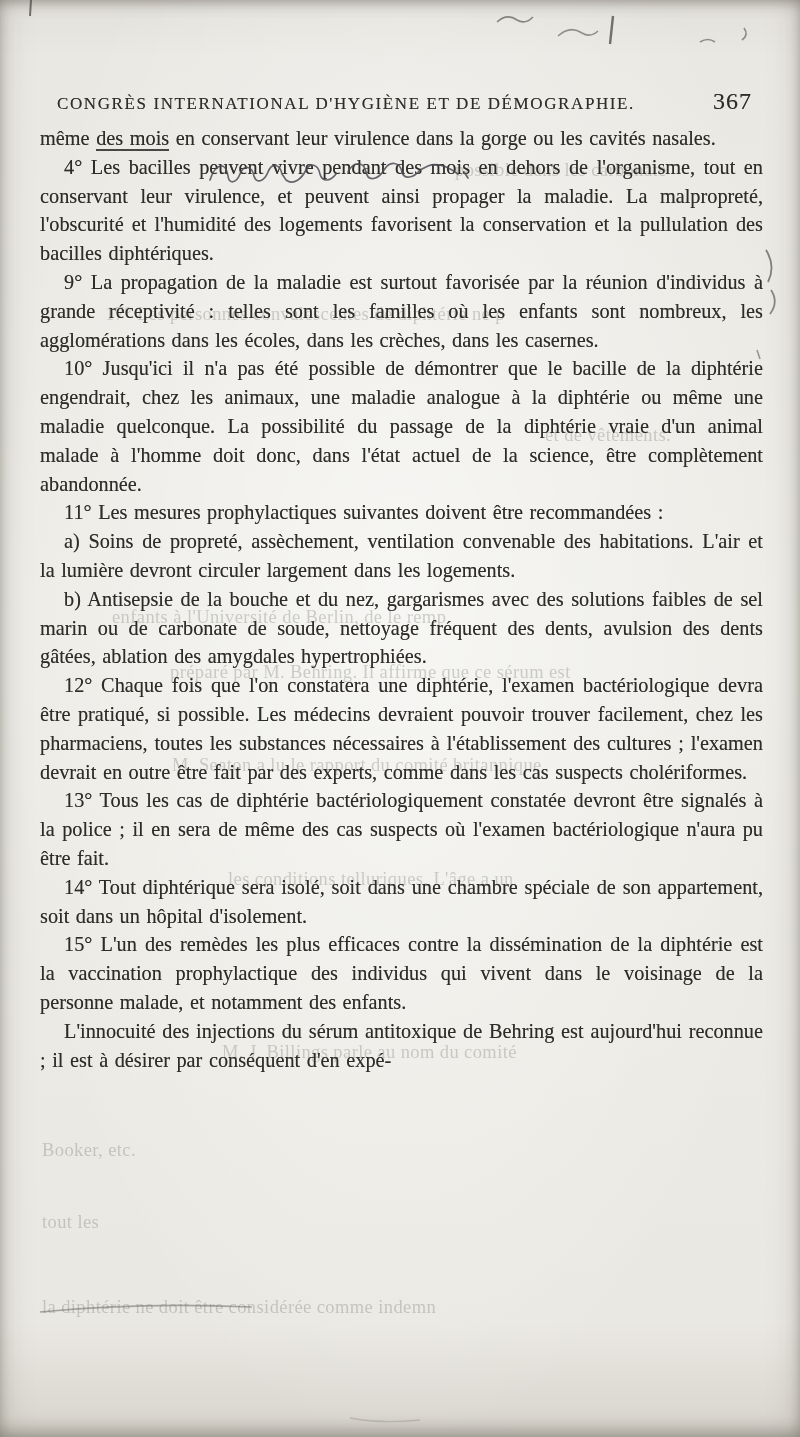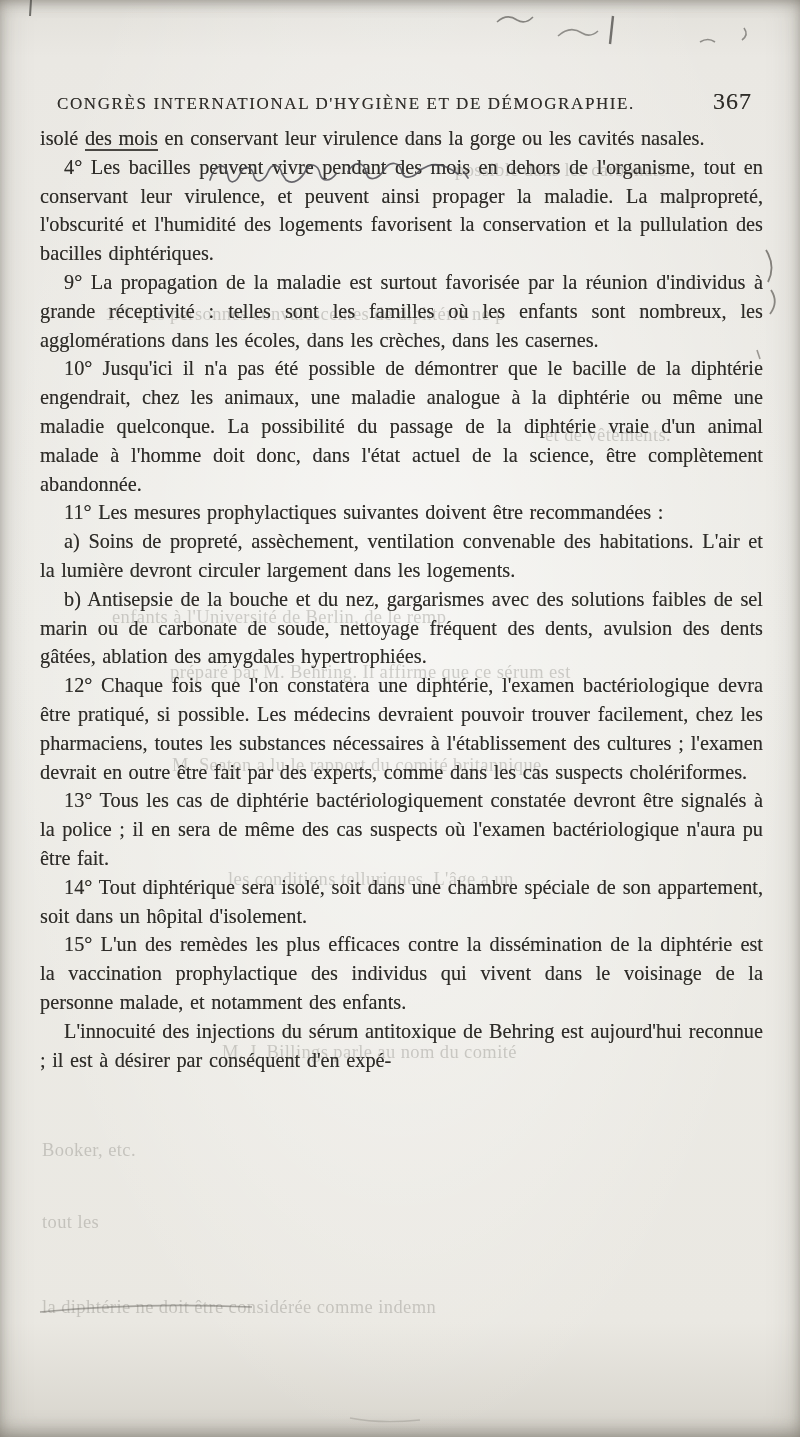--- a/index.html
+++ b/index.html
@@ -60,21 +60,21 @@
     <span class="bleed" style="top:1212px;left:42px">tout les</span>
     <span class="bleed" style="top:1297px;left:42px">la diphtérie ne doit être considérée comme indemn</span>
   </div>
 
   <div class="header">
     <span class="running-title">CONGRÈS INTERNATIONAL D'HYGIÈNE ET DE DÉMOGRAPHIE.</span>
     <span class="page-number">367</span>
   </div>
 
   <div class="body-text">
-    <p class="para noindent"><span>isolé </span><span class="hand-underline">des mois</span><span> en conservant leur virulence dans la gorge ou les cavités nasales.</span></p>
+    <p class="para noindent"><span>même </span><span class="hand-underline">des mois</span><span> en conservant leur virulence dans la gorge ou les cavités nasales.</span></p>
     <p class="para">4° Les bacilles peuvent vivre pendant des mois en dehors de l'organisme, tout en conservant leur virulence, et peuvent ainsi propager la maladie. La malpropreté, l'obscurité et l'humidité des logements favorisent la conservation et la pullulation des bacilles diphtériques.</p>
     <p class="para">9° La propagation de la maladie est surtout favorisée par la réunion d'individus à grande réceptivité : telles sont les familles où les enfants sont nombreux, les agglomérations dans les écoles, dans les crèches, dans les casernes.</p>
     <p class="para">10° Jusqu'ici il n'a pas été possible de démontrer que le bacille de la diphtérie engendrait, chez les animaux, une maladie analogue à la diphtérie ou même une maladie quelconque. La possibilité du passage de la diphtérie vraie d'un animal malade à l'homme doit donc, dans l'état actuel de la science, être complètement abandonnée.</p>
     <p class="para">11° Les mesures prophylactiques suivantes doivent être recommandées :</p>
     <p class="para">a) Soins de propreté, assèchement, ventilation convenable des habitations. L'air et la lumière devront circuler largement dans les logements.</p>
     <p class="para">b) Antisepsie de la bouche et du nez, gargarismes avec des solutions faibles de sel marin ou de carbonate de soude, nettoyage fréquent des dents, avulsion des dents gâtées, ablation des amygdales hypertrophiées.</p>
     <p class="para">12° Chaque fois que l'on constatera une diphtérie, l'examen bactériologique devra être pratiqué, si possible. Les médecins devraient pouvoir trouver facilement, chez les pharmaciens, toutes les substances nécessaires à l'établissement des cultures ; l'examen devrait en outre être fait par des experts, comme dans les cas suspects cholériformes.</p>
     <p class="para">13° Tous les cas de diphtérie bactériologiquement constatée devront être signalés à la police ; il en sera de même des cas suspects où l'examen bactériologique n'aura pu être fait.</p>
     <p class="para">14° Tout diphtérique sera isolé, soit dans une chambre spéciale de son appartement, soit dans un hôpital d'isolement.</p>
     <p class="para">15° L'un des remèdes les plus efficaces contre la dissémination de la diphtérie est la vaccination prophylactique des individus qui vivent dans le voisinage de la personne malade, et notamment des enfants.</p>

